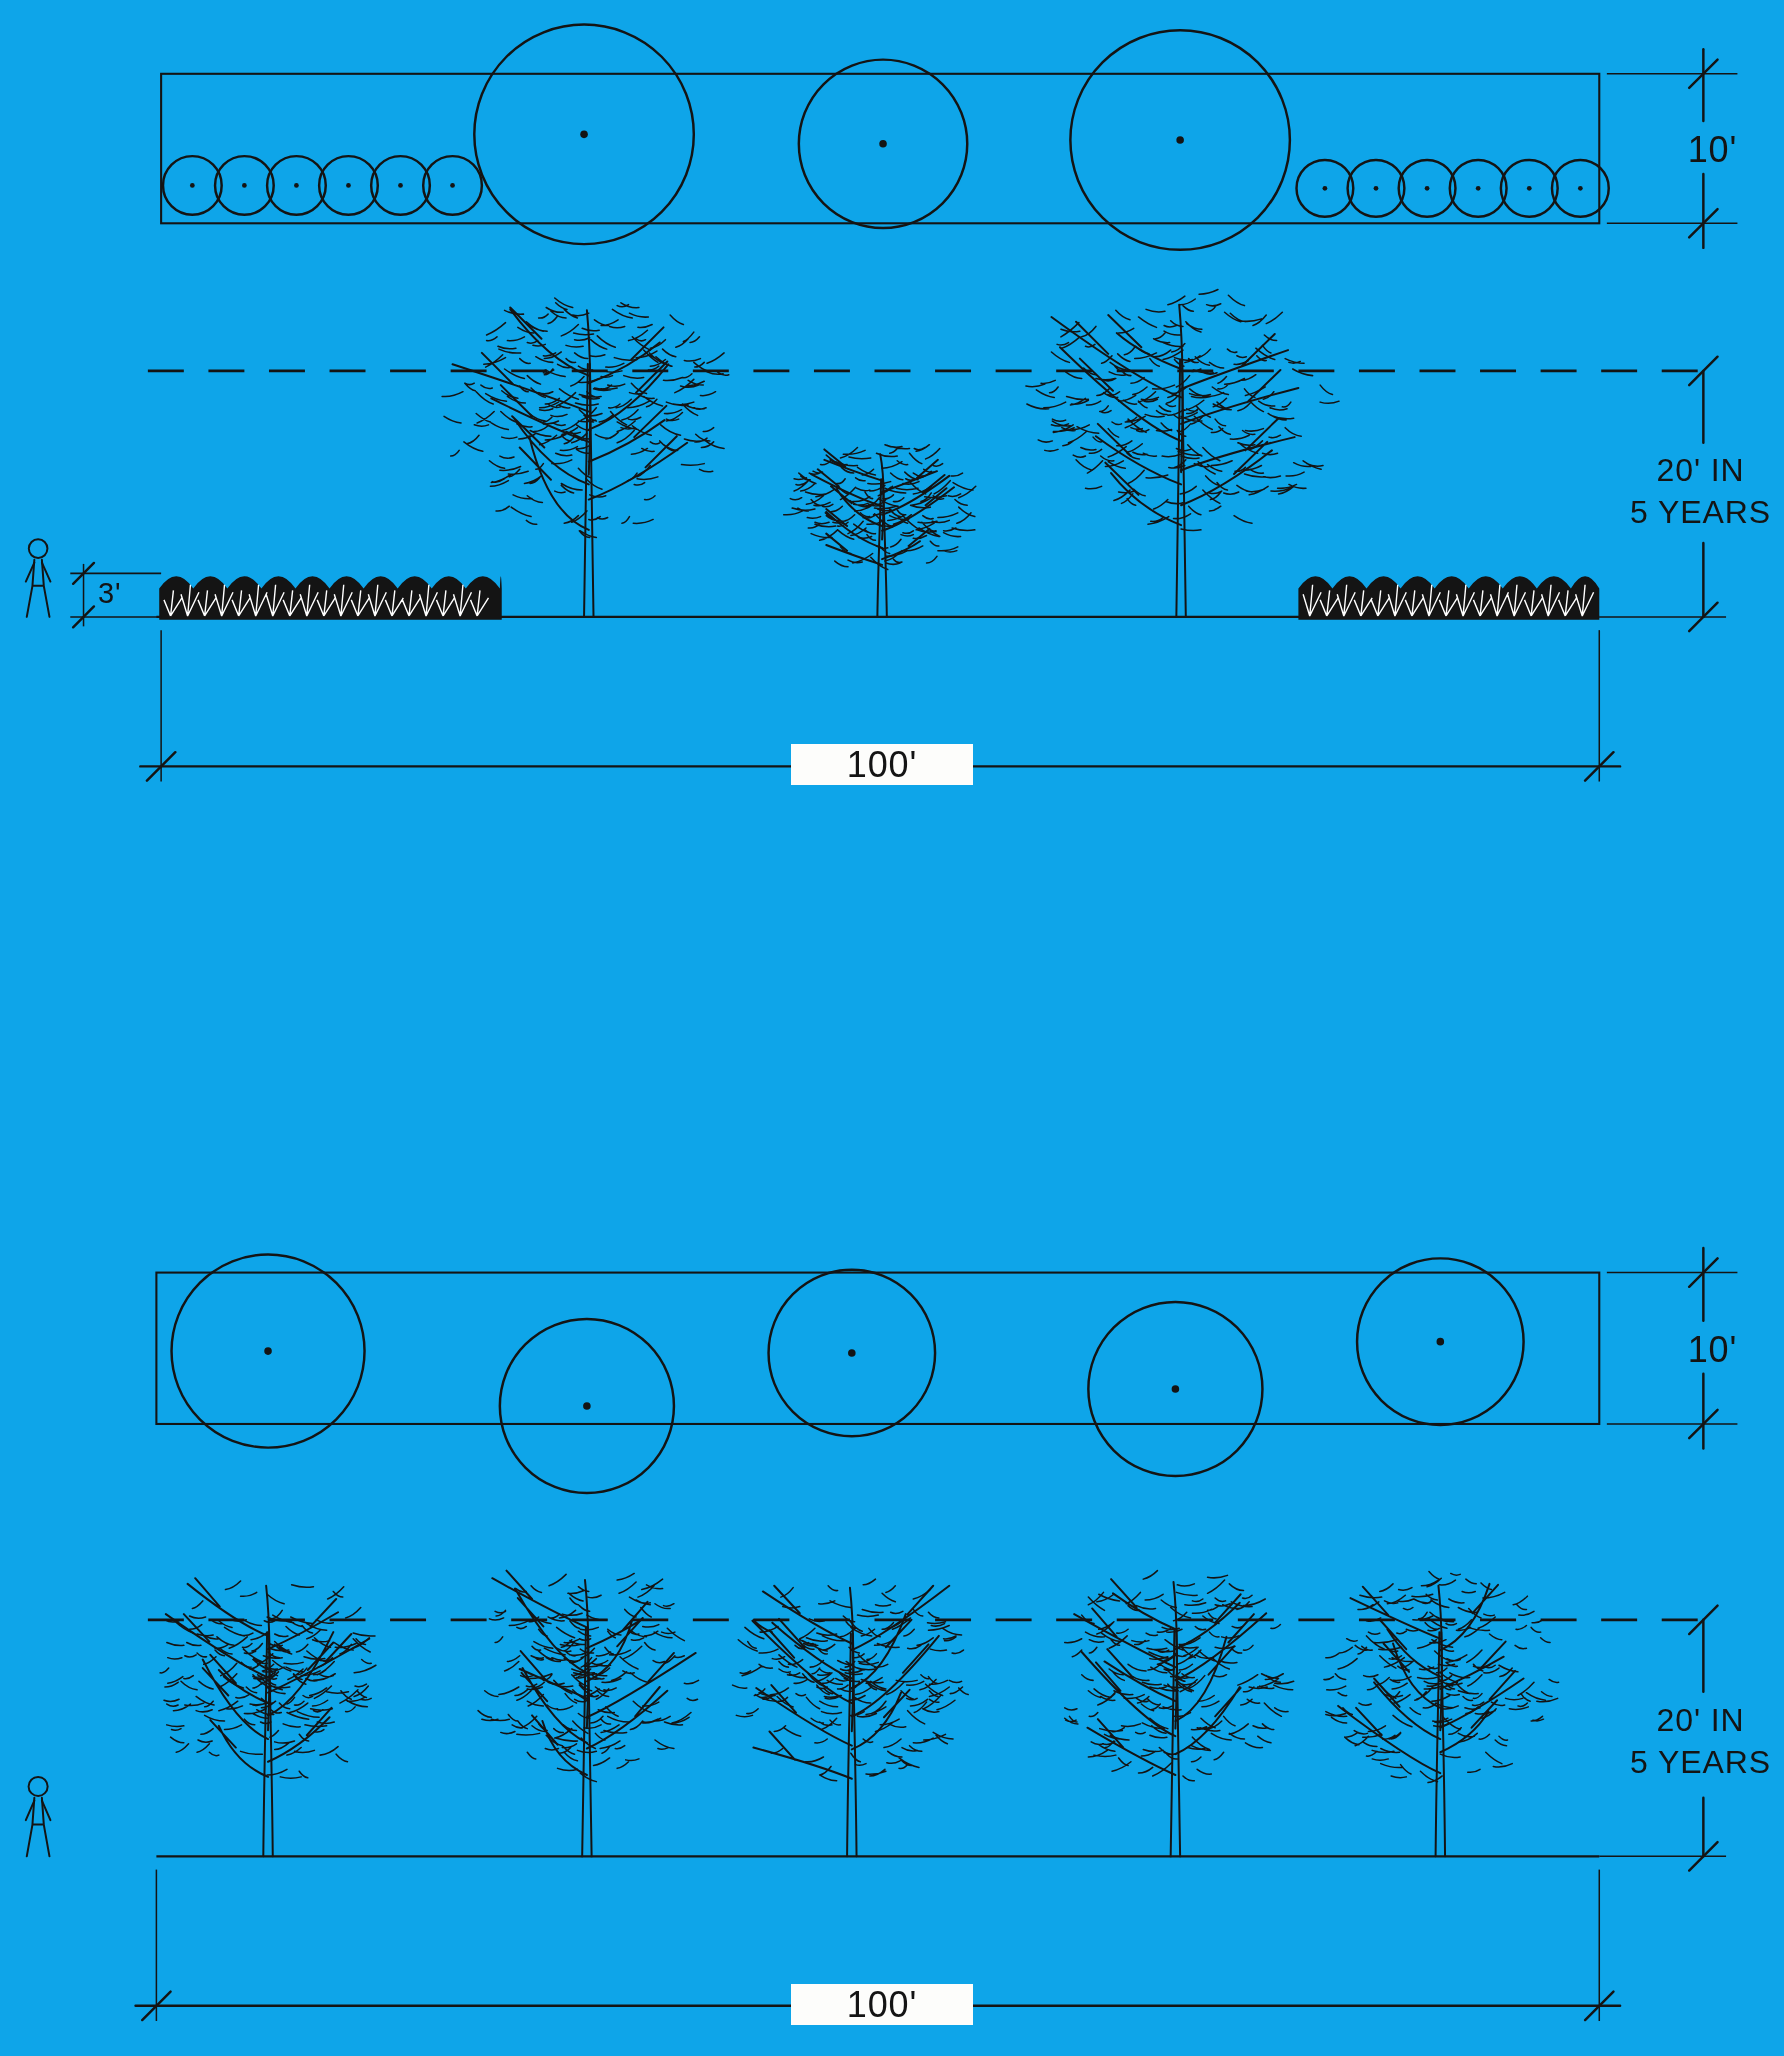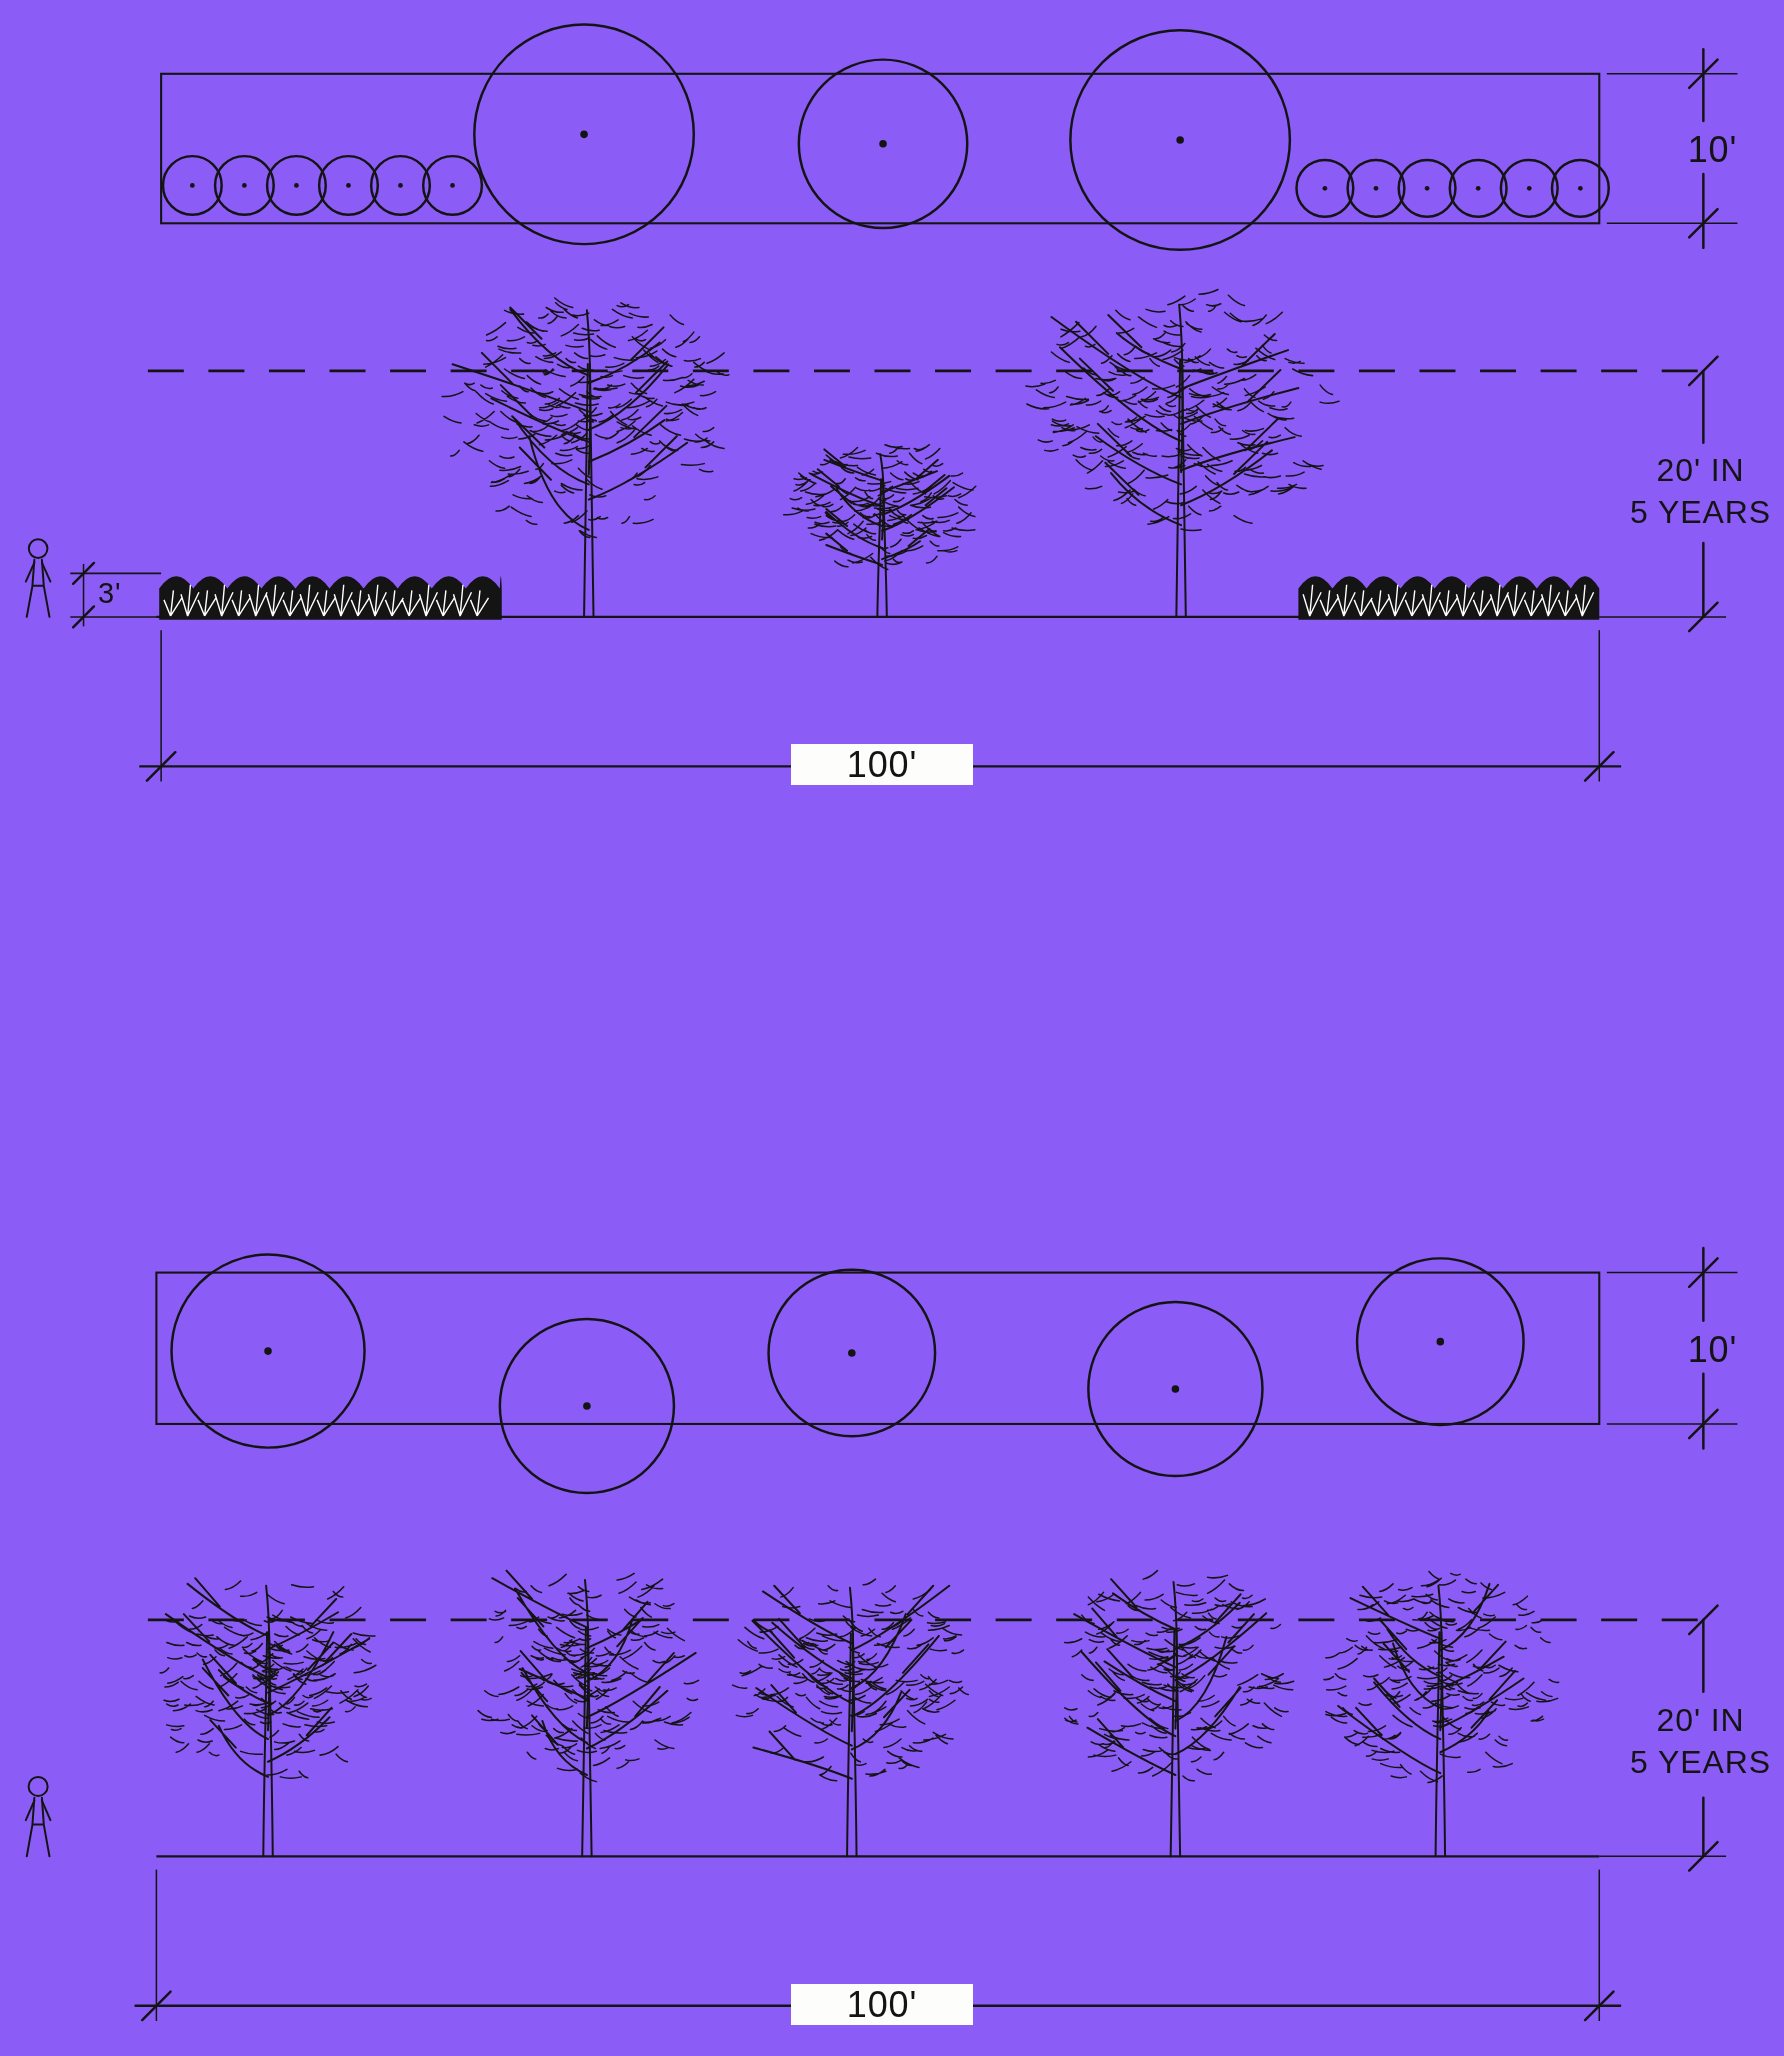--- a/index.html
+++ b/index.html
@@ -1,18 +1,18 @@
 <!DOCTYPE html>
 <html style="font-size:15px"><head>
 <meta charset="utf-8">
 <style>
   * { margin:0; padding:0; box-sizing:border-box; }
   html,body { background:#ffffff; }
   .page {
-    position:relative; width:1785px; height:2056px; background:#8b5cf6;
+    position:relative; width:1785px; height:2056px; background:#0ea5e9;
     font-family:"Liberation Sans", sans-serif; color:#141414; overflow:hidden;
   }
   .page svg { position:absolute; left:0; top:0; }
 
   
   .ln   { stroke:#141414; stroke-width:2.6; fill:none; stroke-linecap:round; }
   .lnr  { stroke:#141414; stroke-width:2.2; fill:none; }
   .ln2  { stroke:#141414; stroke-width:2.1; fill:none; stroke-linecap:round; }
   .lnt  { stroke:#141414; stroke-width:1.6; fill:none; }
   .leafs{ stroke:#141414; stroke-width:1.6; fill:none; stroke-linecap:round; }

